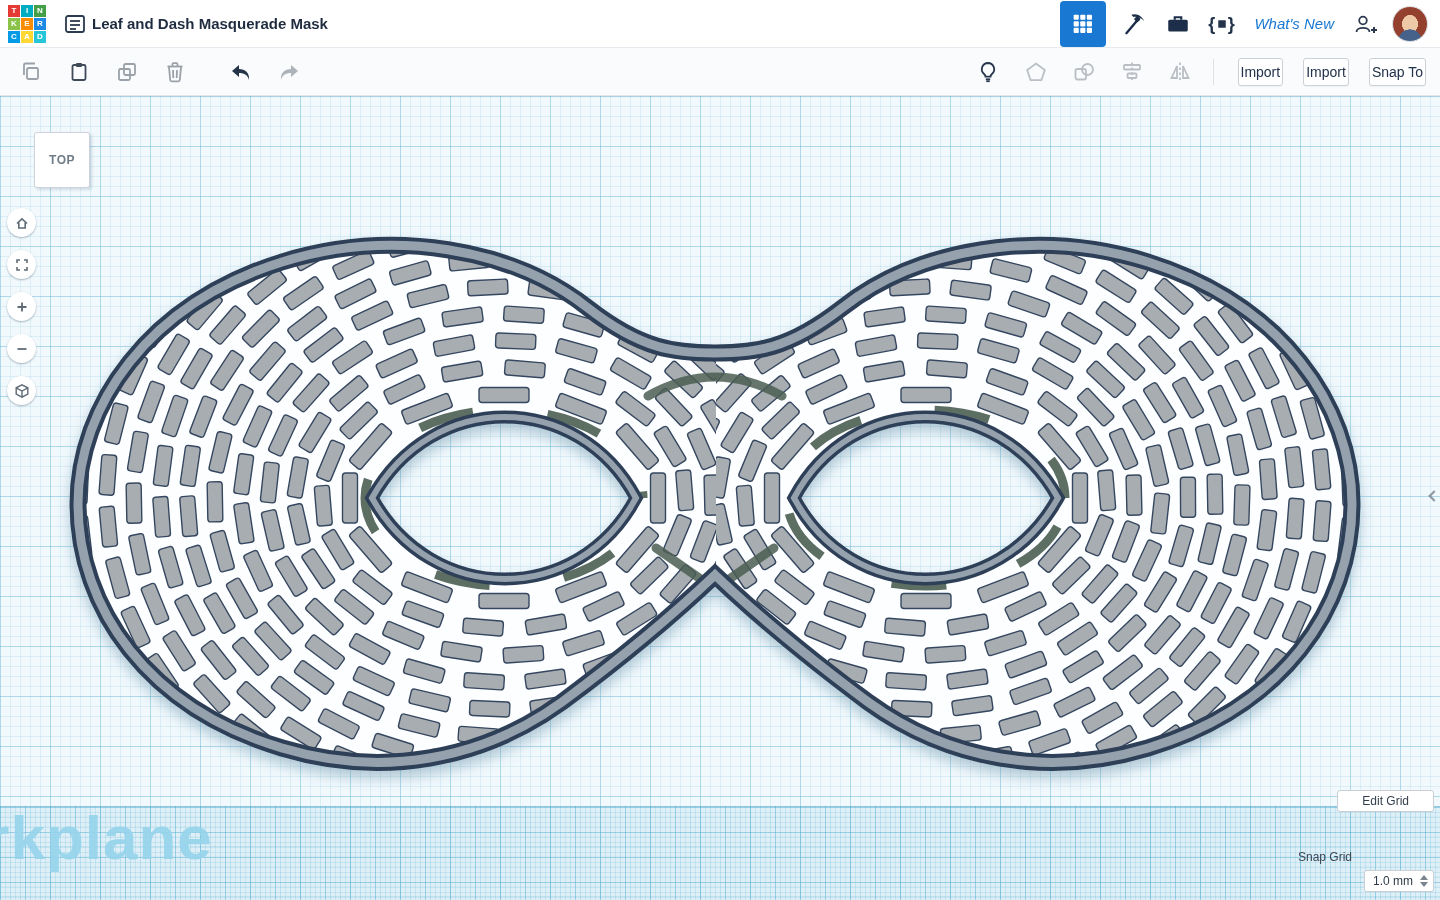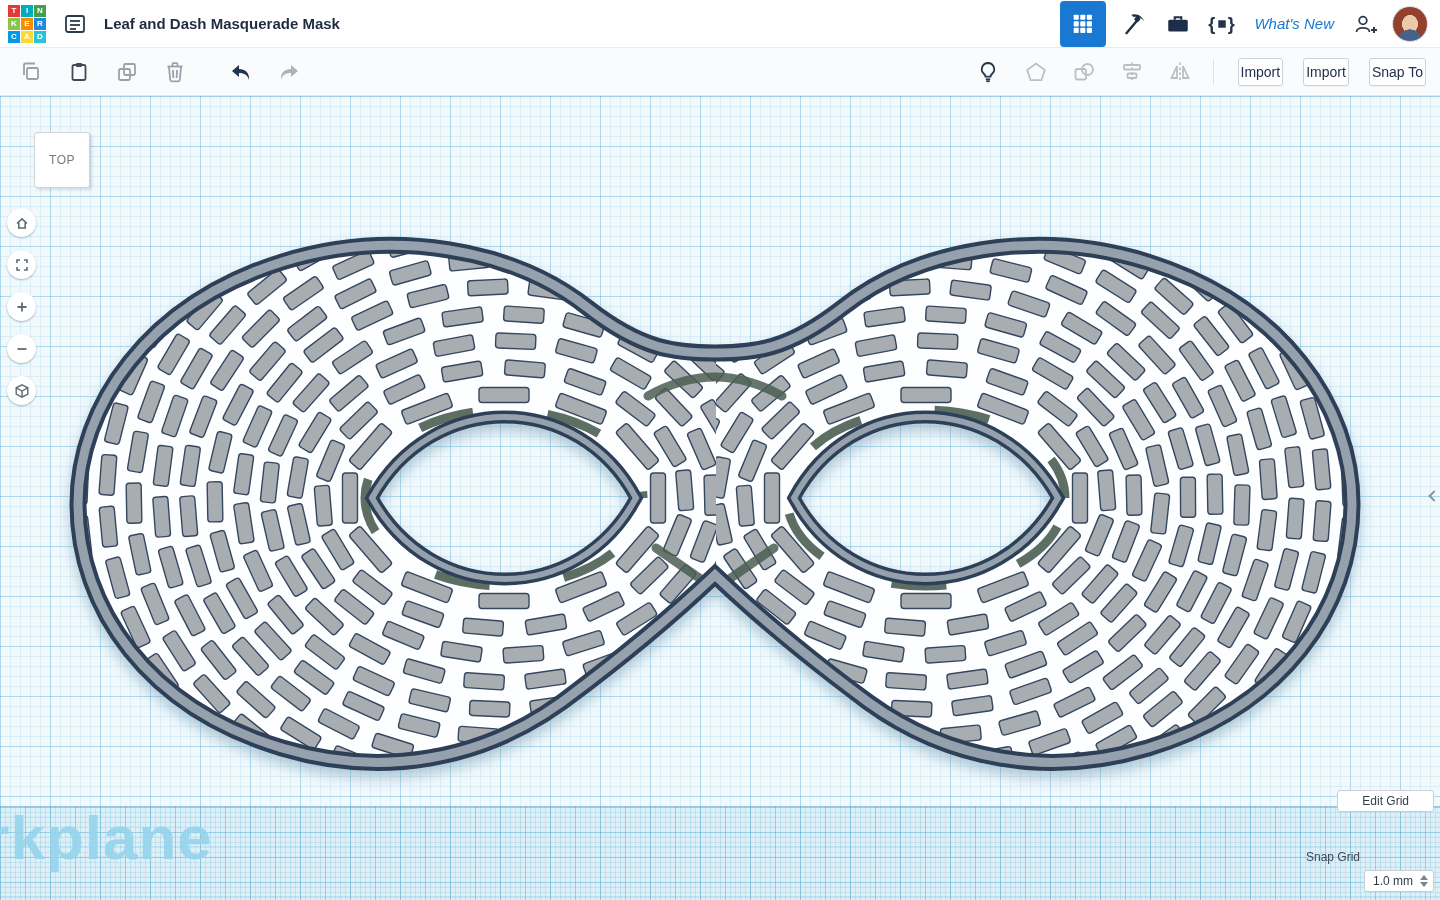--- a/index.html
+++ b/index.html
@@ -3,21 +3,21 @@
 <meta charset="utf-8">
 <style>
   * { box-sizing: border-box; margin: 0; padding: 0; }
   html,body { width:1440px; height:900px; overflow:hidden; font-family:"Liberation Sans",sans-serif; background:#fff; }
 
   
   .hdr { height:48px; display:flex; align-items:center; background:#fff; border-bottom:1px solid #e7eaee; padding-left:8px; position:relative; z-index:3; }
   .logo { width:38px; height:38px; display:grid; grid-template-columns:repeat(3,1fr); grid-template-rows:repeat(3,1fr); gap:1px; cursor:pointer; }
   .tile { display:flex; align-items:center; justify-content:center; color:#fff; font-size:8px; font-weight:bold; }
   .icon-btn { width:34px; height:34px; margin-left:12px; background:none; border:none; display:flex; align-items:center; justify-content:center; cursor:pointer; }
-  .title { margin-left:12px; font-size:15px; font-weight:600; color:#1f2c40; }
+  .title { font-size:15px; font-weight:600; color:#1f2c40; }
   .spacer { flex:1; }
   .grid-btn { width:46px; height:46px; background:#1878d2; border:none; border-radius:4px; display:flex; align-items:center; justify-content:center; margin-right:6px; cursor:pointer; }
   .hdr-icon { width:44px; height:40px; background:none; border:none; display:flex; align-items:center; justify-content:center; cursor:pointer; }
   .whats-new { color:#1878d2; font-size:15px; margin:0 10px; text-decoration:none; cursor:pointer;font-style:italic; }
   .avatar { width:36px; height:36px; border-radius:50%; margin:0 12px 0 4px; cursor:pointer;
     background:
       radial-gradient(circle at 50% 100%, #46628a 0 30%, transparent 31%),
       radial-gradient(ellipse 40% 45% at 50% 50%, #edc9a8 0 58%, transparent 60%),
       radial-gradient(circle at 50% 42%, #93402e 0 72%, #6e2f22 100%);
     border:1px solid #d8dce0; }
@@ -43,30 +43,30 @@
     background-image:
       linear-gradient(rgba(70,168,205,.35) 1px, transparent 1px),
       linear-gradient(90deg, rgba(70,168,205,.35) 1px, transparent 1px),
       linear-gradient(rgba(70,168,205,.17) 1px, transparent 1px),
       linear-gradient(90deg, rgba(70,168,205,.17) 1px, transparent 1px);
     background-size:25px 25px, 25px 25px, 5px 5px, 5px 5px;
     border-top:1px solid rgba(70,160,200,.45); }
   .wp-label { position:absolute; left:-112px; top:706px; font-size:62px; font-weight:bold; color:rgba(150,212,236,.92); letter-spacing:1px; white-space:nowrap; }
   .mask-svg { position:absolute; left:0; top:0; width:1440px; height:804px; }
 
-  .viewcube { position:absolute; left:34px; top:36px; width:56px; height:56px; background:#fff; border:1px solid #cdd3d8; border-radius:3px; box-shadow:2px 2px 3px rgba(60,90,110,.18); display:flex; align-items:center; justify-content:center; font-size:12px; font-weight:normal; color:#707d88; letter-spacing:.5px; cursor:pointer; }
+  .viewcube { position:absolute; left:34px; top:36px; width:56px; height:56px; background:#fff; border:1px solid #cdd3d8; border-radius:3px; box-shadow:2px 2px 3px rgba(60,90,110,.18); display:flex; align-items:center; justify-content:center; font-size:12px; font-weight:bold; color:#707d88; letter-spacing:.5px; cursor:pointer; }
   .left-tools { position:absolute; left:7px; top:112px; display:flex; flex-direction:column; gap:13px; }
   .tool-circle { width:29px; height:29px; border-radius:50%; background:#fff; border:none; box-shadow:0 1px 2px rgba(50,80,100,.4); display:flex; align-items:center; justify-content:center; cursor:pointer; }
 
   .panel-handle { position:absolute; right:0; top:382px; width:16px; height:36px; display:flex; align-items:center; justify-content:center; cursor:pointer; }
   .chev { width:8px; height:8px; border-left:2px solid #8b97a2; border-bottom:2px solid #8b97a2; transform:rotate(45deg); margin-left:4px; }
 
   .grid-ctrl { position:absolute; right:6px; bottom:8px; display:flex; flex-direction:column; align-items:flex-end; gap:10px; z-index:2; }
   .edit-grid { padding:3px 24px; font-size:12px; background:#fff; border:1px solid #c9cfd4; border-radius:3px; color:#333f4d; cursor:pointer; }
-  .snap-row { display:flex; align-items:center; gap:4px; font-size:12px; color:#3c4653; }
+  .snap-row { display:flex; align-items:center; gap:12px; font-size:12px; color:#3c4653; }
   .snap-select { background:#fff; border:1px solid #c9cfd4; border-radius:3px; padding:2px 5px 2px 8px; font-size:12px; color:#2e3a47; display:flex; align-items:center; justify-content:space-between; width:70px; height:22px; cursor:pointer;margin-top:48px; }
   .spin { display:flex; flex-direction:column; gap:2px; }
   .spin-up { width:0; height:0; border-left:4px solid transparent; border-right:4px solid transparent; border-bottom:5px solid #79848e; }
   .spin-dn { width:0; height:0; border-left:4px solid transparent; border-right:4px solid transparent; border-top:5px solid #79848e; }
 </style>
 </head>
 <body>
 
 <header class="hdr">
   <div class="logo">

